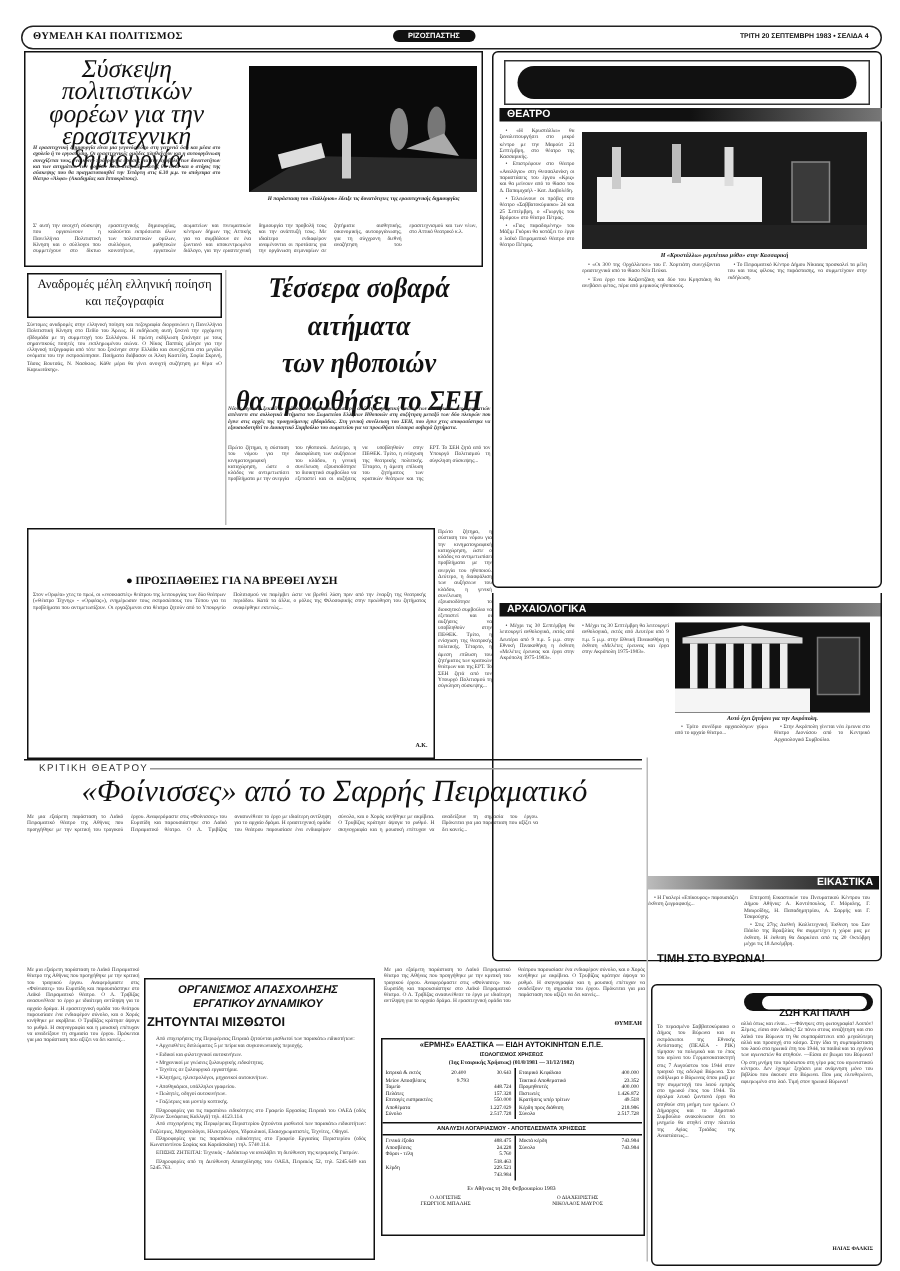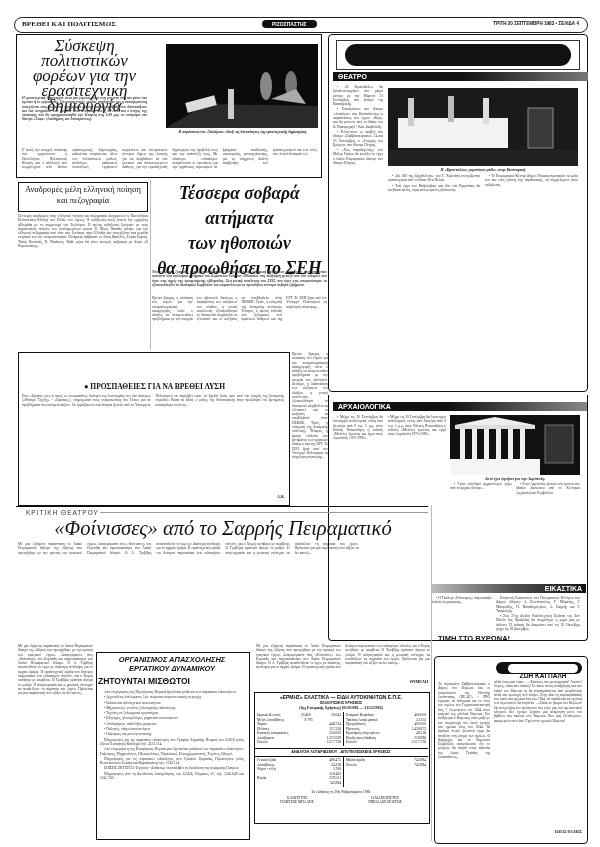--- a/index.html
+++ b/index.html
@@ -21,21 +21,21 @@
   .box { position: absolute; border: 1.5px solid #111; }
   .blackbar { position: absolute; background: #111; color: #fff; font-family: "Liberation Sans", sans-serif; font-weight: bold; }
   .small-h { font-family: "Liberation Sans", sans-serif; font-weight: bold; }
   .ad-line { display: flex; justify-content: space-between; font-size: 3.6px; line-height: 4.5px; }
   .sign { position: absolute; font-size: 4px; font-weight: bold; text-align: right; }
 </style>
 </head>
 <body>
 
 <div class="abs header">
-  <span class="sect">ΒΡΕΘΕΙ ΚΑΙ ΠΟΛΙΤΙΣΜΟΣ</span>
+  <span class="sect">ΘΥΜΕΛΗ ΚΑΙ ΠΟΛΙΤΙΣΜΟΣ</span>
   <span class="masthead">ΡΙΖΟΣΠΑΣΤΗΣ</span>
   <span class="date">ΤΡΙΤΗ 20 ΣΕΠΤΕΜΒΡΗ 1983 • ΣΕΛΙΔΑ 4</span>
 </div>
 
 <div class="box" style="left:16px; top:34px; width:304px; height:142px; border-width:1px;"></div>
 <div class="col ital-h" style="left:22px; top:38px; width:125px; font-size:17px; line-height:15px;">Σύσκεψη πολιτιστικών φορέων για την ερασιτεχνική δημιουργία</div>
 <div class="col tiny" style="left:22px; top:96px; width:125px; height:30px; font-weight:bold; font-style:italic;">Η ερασιτεχνική δημιουργία είναι μια γεγονός τόσο στη γειτονιά όσο και μέσα στο σχολείο ή το εργοστάσιο. Οι ερασιτεχνικές ομάδες πληθαίνουν και η αυτοοργάνωση συνεχίζεται τους, ένα κοινό πρόγραμμα δράσης για την προβολή των δυνατοτήτων και των αιτημάτων των φορέων είναι αναγκαίο. Αυτός θα είναι και ο στόχος της σύσκεψης που θα πραγματοποιηθεί την Τετάρτη στις 6.30 μ.μ. το απόγευμα στο θέατρο «Άλφα» (Ακαδημίας και Ιπποκράτους).</div>
 <div class="photo" style="left:166px; top:44px; width:152px; height:84px;">
   <svg width="152" height="84">
     <rect width="152" height="84" fill="#0b0b0b"></rect>

